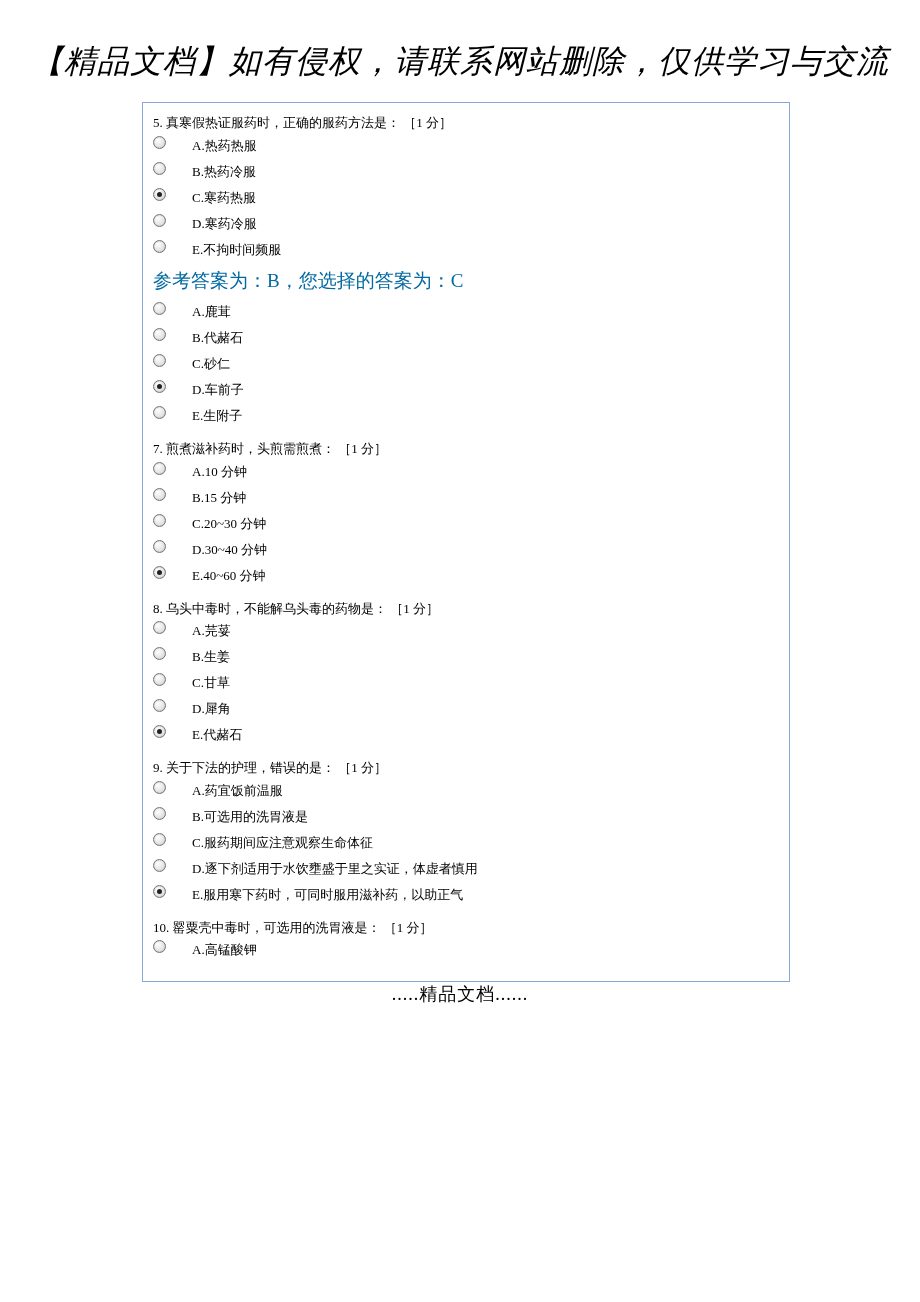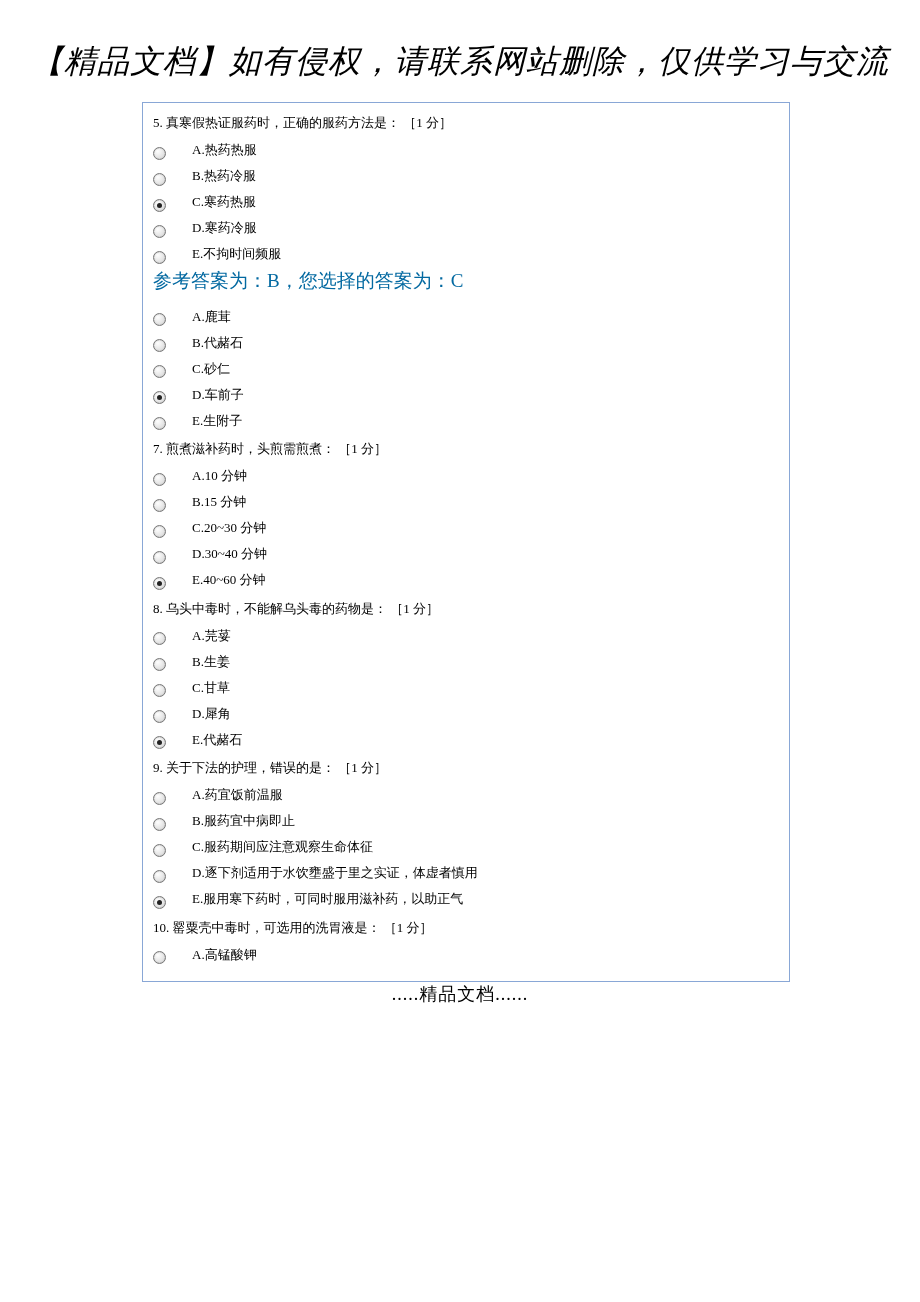--- a/index.html
+++ b/index.html
@@ -30,21 +30,21 @@
   .question-block {
     margin-bottom: 6px;
   }
   .question-text {
     font-family: "SimSun", "宋体", serif;
     font-size: 13px;
     padding: 2px 0 2px 0;
   }
   .option-row {
     display: flex;
-    align-items: flex-end;
+    align-items: flex-start;
     min-height: 26px;
     padding: 1px 0;
   }
   .radio {
     width: 13px;
     height: 13px;
     flex: 0 0 13px;
     margin-right: 26px;
     border: 1px solid #777;
     border-radius: 50%;
@@ -174,21 +174,21 @@
       </div>
     </div>
     <div class="question-block">
       <div class="question-text"> <span>9.</span> <span>关于下法的护理，错误的是：</span> <span>［1 分］</span></div>
       <div class="option-row">
         <span class="radio"></span>
         <span class="option-label">A.药宜饭前温服</span>
       </div>
       <div class="option-row">
         <span class="radio"></span>
-        <span class="option-label">B.服药宜中病即止</span>
+        <span class="option-label">B.可选用的洗胃液是</span>
       </div>
       <div class="option-row">
         <span class="radio"></span>
         <span class="option-label">C.服药期间应注意观察生命体征</span>
       </div>
       <div class="option-row">
         <span class="radio"></span>
         <span class="option-label">D.逐下剂适用于水饮壅盛于里之实证，体虚者慎用</span>
       </div>
       <div class="option-row">

